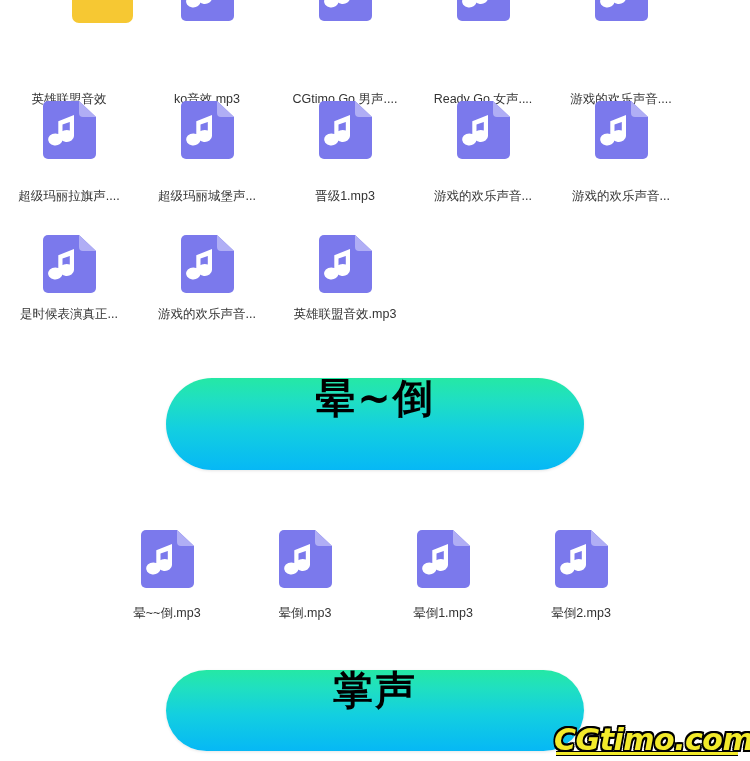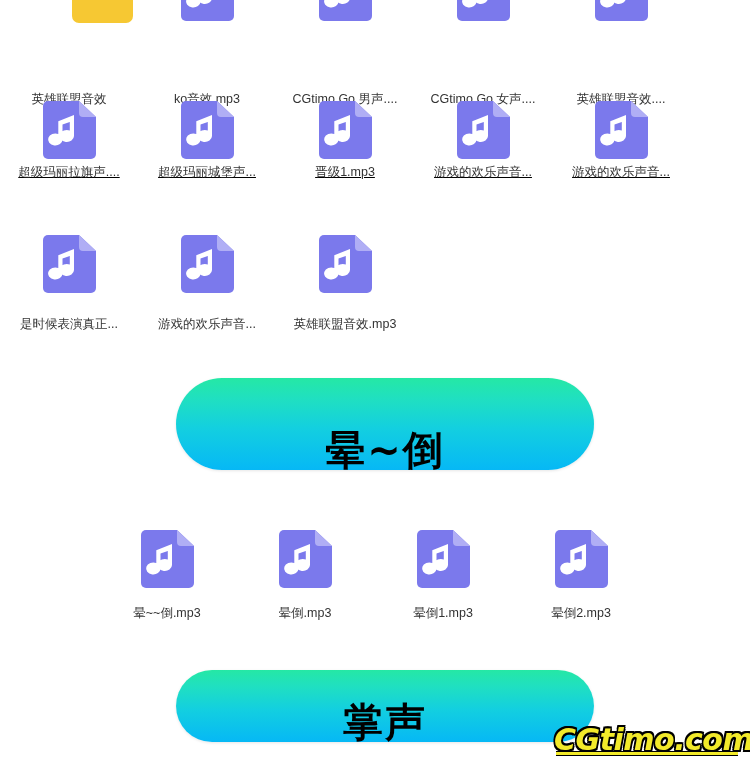--- a/index.html
+++ b/index.html
@@ -59,39 +59,39 @@
   .folder-body {
     width: 61px;
     height: 60px;
     background: #f6c833;
     border-radius: 5px 5px 7px 7px;
   }
 
   
   .banner {
     position: absolute;
-    left: 176px;
+    left: 166px;
     width: 418px;
     display: flex;
-    align-items: flex-end;
+    align-items: flex-start;
     justify-content: center;
     background: linear-gradient(180deg, #25e8a5 0%, #20e0c0 22%, #13cfe0 55%, #06b8f5 100%);
     border-radius: 200px;
     box-shadow: 0 1px 3px rgba(0,0,0,0.10);
   }
   .banner-text {
     font-family: "DejaVu Sans", "Liberation Sans", sans-serif;
     font-weight: bold;
     font-size: 40px;
     color: #000000;
     letter-spacing: 2px;
     line-height: 1;
   }
   #banner-yundao { top: 378px; height: 92px; }
-  #banner-zhangsheng { top: 670px; height: 72px; }
+  #banner-zhangsheng { top: 670px; height: 81px; }
 
   
   .watermark {
     position: absolute;
     left: 554px;
     top: 722px;
     font-family: "DejaVu Sans", "Liberation Sans", sans-serif;
     font-weight: bold;
     font-style: italic;
     font-size: 30px;
@@ -167,24 +167,24 @@
   <div class="file-cell">
     <span class="file-label">英雄联盟音效</span>
   </div>
   <div class="file-cell">
     <span class="file-label">ko音效.mp3</span>
   </div>
   <div class="file-cell">
     <span class="file-label">CGtimo Go 男声....</span>
   </div>
   <div class="file-cell">
-    <span class="file-label">CGtimo Go 女声....</span>
-  </div>
-  <div class="file-cell">
-    <span class="file-label">英雄联盟音效....</span>
+    <span class="file-label">Ready Go 女声....</span>
+  </div>
+  <div class="file-cell">
+    <span class="file-label">游戏的欢乐声音....</span>
   </div>
 </div>
 
 <div class="file-grid" id="row2-icons" style="top:101px;">
   <div class="file-cell">
     <span class="icon-music">
       <svg width="53" height="58" viewBox="0 0 53 58">
         <path d="M5,0 H36 L53,16 V53 a5,5 0 0 1 -5,5 H5 a5,5 0 0 1 -5,-5 V5 a5,5 0 0 1 5,-5 Z" fill="#7b79ec"></path>
         <path d="M36,0 L53,16 H40 a4,4 0 0 1 -4,-4 Z" fill="#b0aef5"></path>
         <path d="M31,14 L31,35 a7.2,6 0 1 1 -4.2,-5.5 L26.8,21 L19.5,23.6 L19.5,38.5 a7.2,6 0 1 1 -4.2,-5.5 L15.3,20.2 Z" fill="#ffffff"></path>
@@ -222,21 +222,21 @@
     <span class="icon-music">
       <svg width="53" height="58" viewBox="0 0 53 58">
         <path d="M5,0 H36 L53,16 V53 a5,5 0 0 1 -5,5 H5 a5,5 0 0 1 -5,-5 V5 a5,5 0 0 1 5,-5 Z" fill="#7b79ec"></path>
         <path d="M36,0 L53,16 H40 a4,4 0 0 1 -4,-4 Z" fill="#b0aef5"></path>
         <path d="M31,14 L31,35 a7.2,6 0 1 1 -4.2,-5.5 L26.8,21 L19.5,23.6 L19.5,38.5 a7.2,6 0 1 1 -4.2,-5.5 L15.3,20.2 Z" fill="#ffffff"></path>
       </svg>
     </span>
   </div>
 </div>
 
-<div class="file-grid" id="row2-labels" style="top:164px;text-decoration:underline;">
+<div class="file-grid" id="row2-labels" style="top:188px;">
   <div class="file-cell">
     <span class="file-label">超级玛丽拉旗声....</span>
   </div>
   <div class="file-cell">
     <span class="file-label">超级玛丽城堡声...</span>
   </div>
   <div class="file-cell">
     <span class="file-label">晋级1.mp3</span>
   </div>
   <div class="file-cell">
@@ -270,21 +270,21 @@
     <span class="icon-music">
       <svg width="53" height="58" viewBox="0 0 53 58">
         <path d="M5,0 H36 L53,16 V53 a5,5 0 0 1 -5,5 H5 a5,5 0 0 1 -5,-5 V5 a5,5 0 0 1 5,-5 Z" fill="#7b79ec"></path>
         <path d="M36,0 L53,16 H40 a4,4 0 0 1 -4,-4 Z" fill="#b0aef5"></path>
         <path d="M31,14 L31,35 a7.2,6 0 1 1 -4.2,-5.5 L26.8,21 L19.5,23.6 L19.5,38.5 a7.2,6 0 1 1 -4.2,-5.5 L15.3,20.2 Z" fill="#ffffff"></path>
       </svg>
     </span>
   </div>
 </div>
 
-<div class="file-grid" id="row3-labels" style="top:316px;">
+<div class="file-grid" id="row3-labels" style="top:306px;">
   <div class="file-cell">
     <span class="file-label">是时候表演真正...</span>
   </div>
   <div class="file-cell">
     <span class="file-label">游戏的欢乐声音...</span>
   </div>
   <div class="file-cell">
     <span class="file-label">英雄联盟音效.mp3</span>
   </div>
 </div>

